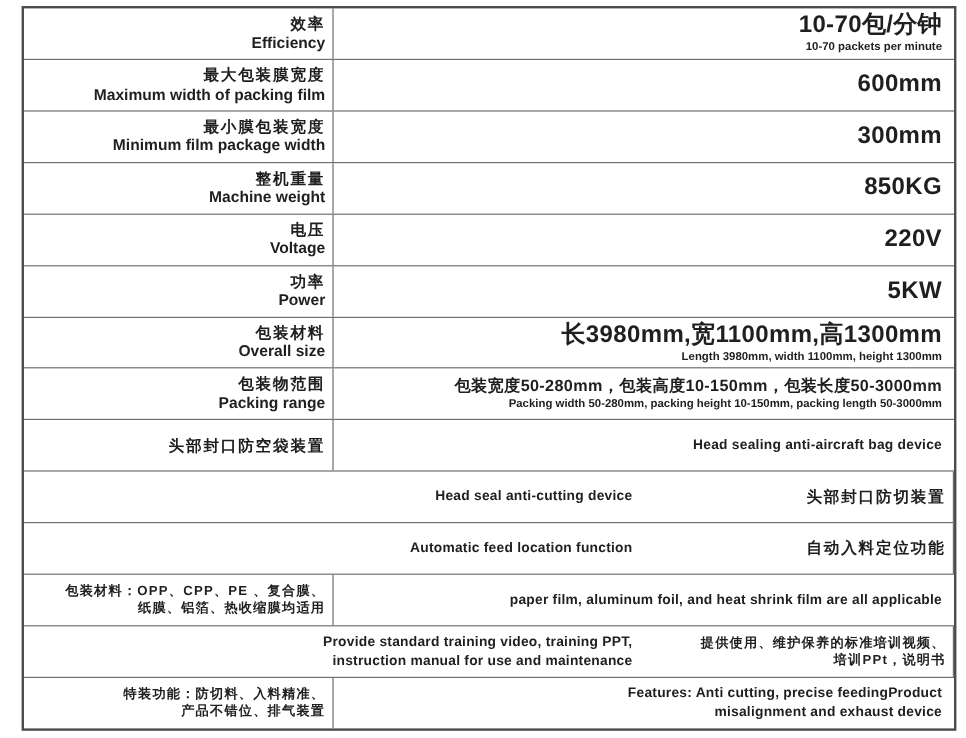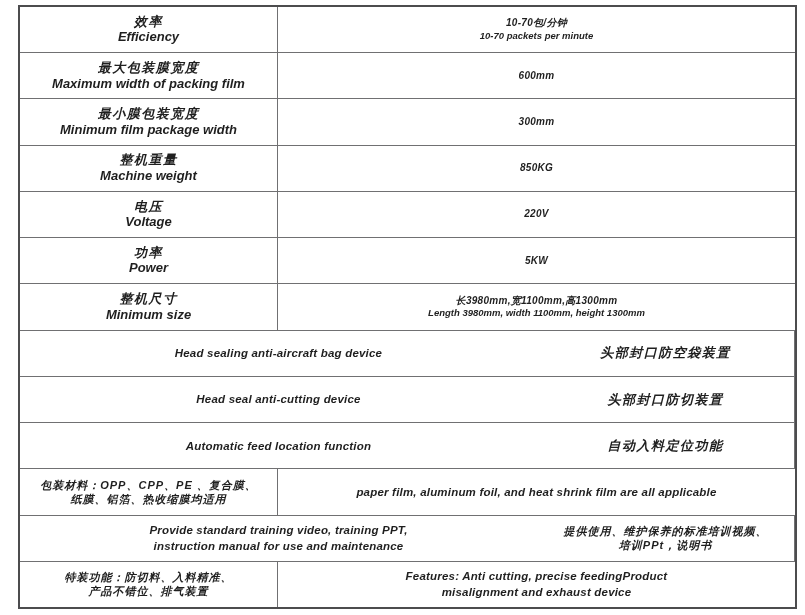--- a/index.html
+++ b/index.html
@@ -22,24 +22,23 @@
   .row {
     flex: 1 1 0;
     display: flex;
     border-bottom: 1px solid #707072;
   }
   .row:last-child { border-bottom: none; }
   .cell {
     display: flex;
     flex-direction: column;
     justify-content: center;
-    align-items: center;
+    align-items: flex-end;
     text-align: center;
     overflow: hidden;
-    font-style: italic;
   }
   .cell.left {
     width: 258px;
     border-right: 1px solid #707072;
     padding: 2px 6px;
   }
   .cell.right {
     flex: 1;
     padding: 2px 10px;
   }
@@ -50,21 +49,21 @@
     line-height: 1.2;
     white-space: nowrap;
   }
   .lab-en {
     font-size: 13px;
     font-weight: bold;
     line-height: 1.25;
     letter-spacing: 0;
   }
   .val-main {
-    font-size: 10px;
+    font-size: 20px;
     font-weight: bold;
     letter-spacing: 0.3px;
     line-height: 1.25;
     white-space: nowrap;
   }
   .val-sub {
     font-size: 9.5px;
     font-weight: bold;
     line-height: 1.3;
     white-space: nowrap;
@@ -145,36 +144,46 @@
       <div class="lab-zh">功率</div>
       <div class="lab-en">Power</div>
     </div>
     <div class="cell right">
       <div class="val-main">5KW</div>
     </div>
   </div>
 
   <div class="row type-a">
     <div class="cell left">
-      <div class="lab-zh">整机尺寸</div>
-      <div class="lab-en">Minimum size</div>
+      <div class="lab-zh">包装材料</div>
+      <div class="lab-en">Overall size</div>
     </div>
     <div class="cell right">
       <div class="val-main">长3980mm,宽1100mm,高1300mm</div>
       <div class="val-sub">Length 3980mm, width 1100mm, height 1300mm</div>
     </div>
   </div>
 
+  <div class="row type-a row-packing-range">
+    <div class="cell left">
+      <div class="lab-zh">包装物范围</div>
+      <div class="lab-en">Packing range</div>
+    </div>
+    <div class="cell right">
+      <div class="val-main">包装宽度50-280mm，包装高度10-150mm，包装长度50-3000mm</div>
+      <div class="val-sub">Packing width 50-280mm, packing height 10-150mm, packing length 50-3000mm</div>
+    </div>
+  </div>
 
   <div class="row type-c">
+    <div class="cell left">
+      <div class="lab-zh">头部封口防空袋装置</div>
+    </div>
     <div class="cell right">
       <div class="val-main">Head sealing anti-aircraft bag device</div>
-    </div>
-    <div class="cell left">
-      <div class="lab-zh">头部封口防空袋装置</div>
     </div>
   </div>
 
   <div class="row type-c">
     <div class="cell right">
       <div class="val-main">Head seal anti-cutting device</div>
     </div>
     <div class="cell left">
       <div class="lab-zh">头部封口防切装置</div>
     </div>

